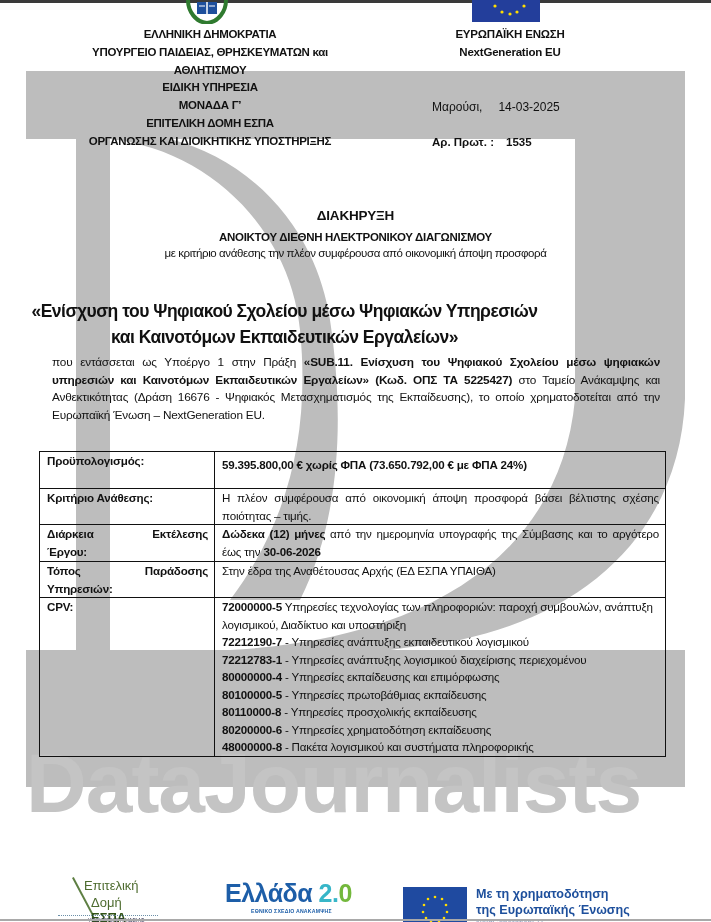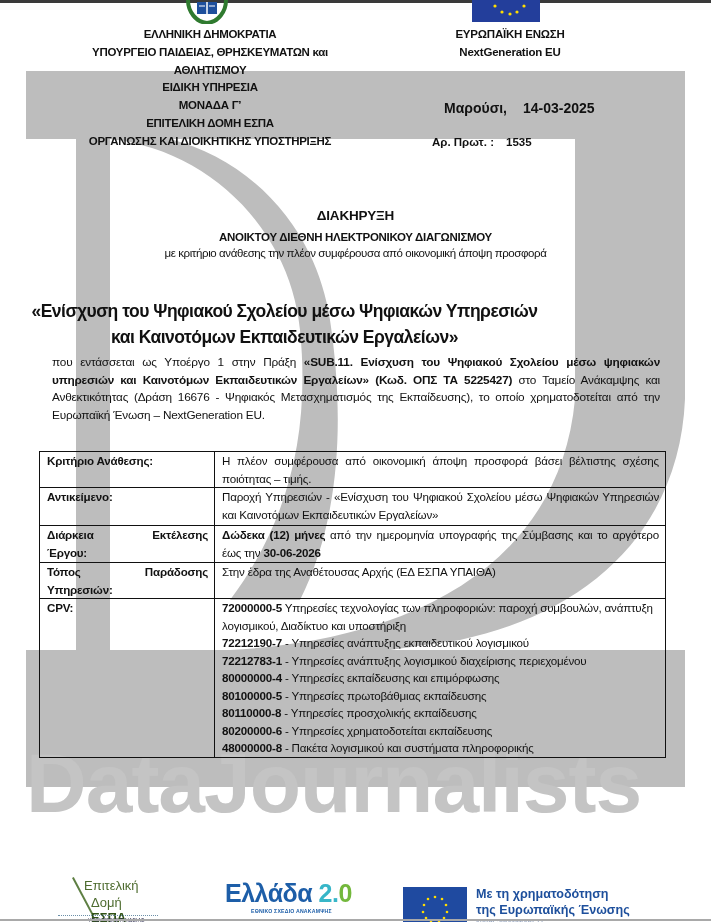--- a/index.html
+++ b/index.html
@@ -18,21 +18,21 @@
   .hdr-left {
     position: absolute; left: 60px; top: 26px; width: 300px;
     text-align: center; font-weight: bold; font-size: 11.5px; line-height: 17.8px;
     letter-spacing: -0.3px;
   }
   .hdr-right {
     position: absolute; left: 410px; top: 26px; width: 200px;
     text-align: center; font-weight: bold; font-size: 11.5px; line-height: 17.8px;
     letter-spacing: -0.2px;
   }
-  .place-date { position: absolute; left: 444px; top: 100px; font-weight: bold; font-size: 14px; }
+  .place-date { position: absolute; left: 432px; top: 100px; font-weight: normal; font-size: 12px; }
   .place-date span + span { margin-left: 16px; }
   .protocol { position: absolute; left: 432px; top: 136px; font-weight: bold; font-size: 11.5px; }
   .protocol span + span { margin-left: 12px; }
 
   .logo-gr { position: absolute; left: 184px; top: 0px; width: 46px; height: 24px; }
   .logo-eu { position: absolute; left: 472px; top: 0px; width: 68px; height: 22px; background: #233e9b; }
 
   .title-block { position: absolute; left: 0; top: 207px; width: 711px; text-align: center; }
   .title-main { font-weight: bold; font-size: 13.5px; line-height: 18px; letter-spacing: -0.2px; }
   .title-sub { font-weight: bold; font-size: 11.5px; line-height: 16px; letter-spacing: -0.3px; margin-top: 4px; }
@@ -151,27 +151,27 @@
 
   <div class="project-title cond">
     <div>«Ενίσχυση του Ψηφιακού Σχολείου μέσω Ψηφιακών Υπηρεσιών</div>
     <div>και Καινοτόμων Εκπαιδευτικών Εργαλείων»</div>
   </div>
 
   <div class="intro cond"><span>που εντάσσεται ως Υποέργο 1 στην Πράξη </span><b>«SUB.11. Ενίσχυση του Ψηφιακού Σχολείου μέσω ψηφιακών υπηρεσιών και Καινοτόμων Εκπαιδευτικών Εργαλείων» (Κωδ. ΟΠΣ ΤΑ 5225427)</b><span> στο Ταμείο Ανάκαμψης και Ανθεκτικότητας (Δράση 16676 - Ψηφιακός Μετασχηματισμός της Εκπαίδευσης), το οποίο χρηματοδοτείται από την Ευρωπαϊκή Ένωση – NextGeneration EU.</span></div>
 
   <table class="spec cond">
     <tbody>
+        <tr style="height:37px">
+      <td class="k">Προϋπολογισμός:</td>
+      <td class="v"><b style="display:inline-block;margin-top:4px">59.395.800,00 € χωρίς ΦΠΑ (73.650.792,00 € με ΦΠΑ 24%)</b></td>
+    </tr>
     <tr style="height:34px">
       <td class="k">Κριτήριο Ανάθεσης:</td>
       <td class="v">Η πλέον συμφέρουσα από οικονομική άποψη προσφορά βάσει βέλτιστης σχέσης ποιότητας – τιμής.</td>
-    </tr>
-    <tr style="height:38px">
-      <td class="k">Αντικείμενο:</td>
-      <td class="v">Παροχή Υπηρεσιών -  «Ενίσχυση του Ψηφιακού Σχολείου μέσω Ψηφιακών Υπηρεσιών και Καινοτόμων Εκπαιδευτικών Εργαλείων»</td>
     </tr>
     <tr style="height:37px">
       <td class="k">
         <div class="k-just">
               <span>Διάρκεια</span>
               <span>Εκτέλεσης</span>
             </div>
         <div>Έργου:</div>
       </td>
       <td class="v"><b>Δώδεκα (12) μήνες</b><span> από την ημερομηνία υπογραφής της Σύμβασης και το αργότερο έως την </span><b>30-06-2026</b></td>
@@ -188,21 +188,21 @@
     </tr>
     <tr>
       <td class="k">CPV:</td>
       <td class="v" style="text-align:left">
         <span class="cpv-line"><b class="cpv-code">72000000-5</b><span> </span><span>Υπηρεσίες τεχνολογίας των πληροφοριών: παροχή συμβουλών, ανάπτυξη λογισμικού, Διαδίκτυο και υποστήριξη</span></span>
         <span class="cpv-line"><b class="cpv-code">72212190-7</b><span> - </span><span>Υπηρεσίες ανάπτυξης εκπαιδευτικού λογισμικού</span></span>
         <span class="cpv-line"><b class="cpv-code">72212783-1</b><span> - </span><span>Υπηρεσίες ανάπτυξης λογισμικού διαχείρισης περιεχομένου</span></span>
         <span class="cpv-line"><b class="cpv-code">80000000-4</b><span> - </span><span>Υπηρεσίες εκπαίδευσης και επιμόρφωσης</span></span>
         <span class="cpv-line"><b class="cpv-code">80100000-5</b><span> - </span><span>Υπηρεσίες πρωτοβάθμιας εκπαίδευσης</span></span>
         <span class="cpv-line"><b class="cpv-code">80110000-8</b><span> - </span><span>Υπηρεσίες προσχολικής εκπαίδευσης</span></span>
-        <span class="cpv-line"><b class="cpv-code">80200000-6</b><span> - </span><span>Υπηρεσίες χρηματοδοτείται εκπαίδευσης</span></span>
+        <span class="cpv-line"><b class="cpv-code">80200000-6</b><span> - </span><span>Υπηρεσίες χρηματοδότηση εκπαίδευσης</span></span>
         <span class="cpv-line"><b class="cpv-code">48000000-8</b><span> - </span><span>Πακέτα λογισμικού και συστήματα πληροφορικής</span></span>
       </td>
     </tr>
   </tbody>
     </table>
 
   <div class="footer">
     <div class="f-espa">
       <div class="f-espa-slash"></div>
       <div class="f-espa-t1">Επιτελική</div>

